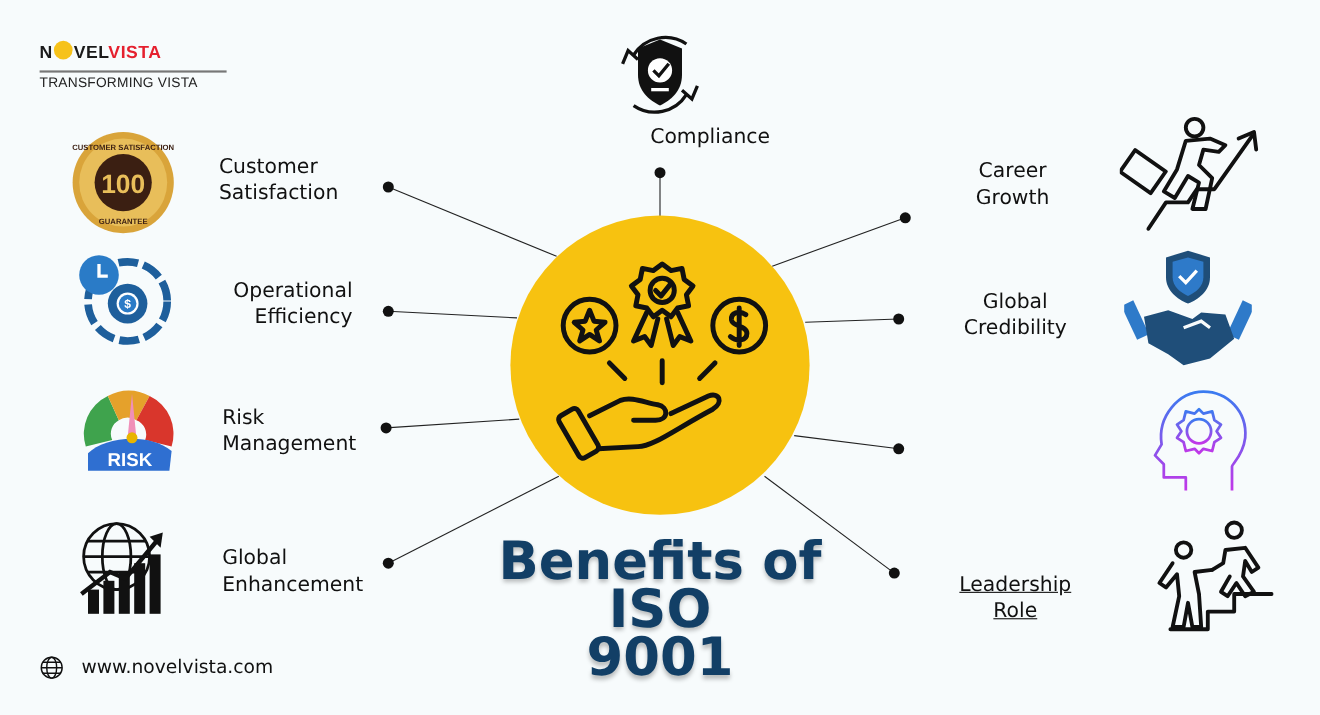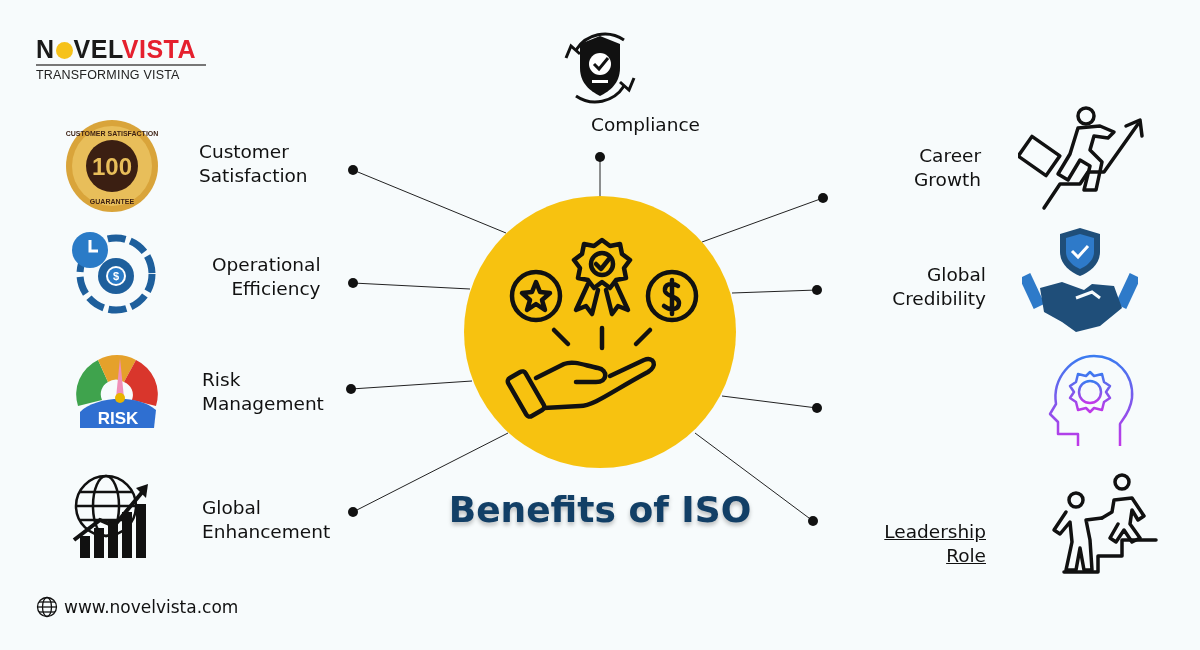--- a/index.html
+++ b/index.html
@@ -1,31 +1,31 @@
 <!DOCTYPE html>
 <html><head>
 <meta charset="utf-8">
 <style>
   html, body { margin:0; padding:0; }
   body { width:1200px; height:650px; background:#f7fbfc; position:relative; overflow:hidden;
          font-family:"DejaVu Sans", sans-serif; color:#111; }
   .abs { position:absolute; }
   .logo { left:36px; top:36px; width:180px; }
-  .logo-word { font-family:"Liberation Sans", sans-serif; font-weight:bold; font-size:25px; letter-spacing:0.5px; line-height:26px; }
+  .logo-word { font-family:"Liberation Sans", sans-serif; font-weight:bold; font-size:16px; letter-spacing:0.5px; line-height:26px; }
   .logo-word .dark { color:#1a1a1a; }
   .logo-word .red { color:#e5202e; }
   .logo-o { display:inline-block; width:17px; height:17px; border-radius:50%; background:#f6c21a; position:relative; top:1px; margin:0 1px; }
   .logo-rule { height:2px; background:#777; width:170px; margin-top:2px; }
   .logo-sub { font-family:"Liberation Sans", sans-serif; font-size:12.5px; color:#222; margin-top:2px; letter-spacing:0.2px; }
   .label { font-size:18.5px; line-height:24px; color:#111; }
-  .label.right { text-align:right; }
-  .title { left:420px; top:488px; width:360px; text-align:center; font-weight:bold; font-size:36px; line-height:44px;
+  .label.right { text-align:center; }
+  .title { left:420px; top:488px; width:360px; text-align:center; font-weight:bold; font-size:48px; line-height:44px;
            color:#123f66; text-shadow:0 3px 4px rgba(0,0,0,0.25); }
   .center-circle { left:464px; top:196px; width:272px; height:272px; border-radius:50%; background:#f7c210; }
-  .url { left:36px; top:596px; display:flex; align-items:center; gap:6px; font-size:17px; color:#111; }
+  .url { left:36px; top:596px; display:flex; align-items:center; gap:16px; font-size:17px; color:#111; }
   svg.lines { position:absolute; left:0; top:0; }
 </style>
 </head>
 <body>
 
 <svg class="lines" width="1200" height="650">
   <g stroke="#222" stroke-width="1">
     <line x1="600" y1="157" x2="600" y2="197"></line>
     <line x1="353" y1="170" x2="506" y2="233"></line>
     <line x1="353" y1="283" x2="470" y2="289"></line>
@@ -88,20 +88,21 @@
       <line x1="186" y1="134" x2="172" y2="148"></line>
       <rect x="52" y="176" width="20" height="44" rx="4" transform="rotate(-30 62 198)"></rect>
       <path d="M72 182 L100 168 C110 164 122 170 134 172 C144 174 144 186 132 186 L112 186"></path>
       <path d="M80 212 L116 210 C130 210 150 194 184 176 C194 170 190 160 180 164 L146 180"></path>
     </g>
   </svg>
 </div>
 
 <div class="abs title">
   <div>Benefits of ISO</div>
+  <div>9001</div>
 </div>
 
 <div class="abs" style="left:64px;top:118px;">
   <svg width="96" height="96" viewBox="0 0 96 96">
     <circle cx="48" cy="48" r="46" fill="#d9a43a"></circle>
     <circle cx="48" cy="48" r="40" fill="#e8be5a"></circle>
     <circle cx="48" cy="48" r="26" fill="#3b1f12"></circle>
     <text x="48" y="57" text-anchor="middle" font-family="Liberation Sans, sans-serif" font-size="24" font-weight="bold" fill="#e8be5a">100</text>
     <text x="48" y="18" text-anchor="middle" font-family="Liberation Sans, sans-serif" font-size="7" font-weight="bold" fill="#3b1f12">CUSTOMER SATISFACTION</text>
     <text x="48" y="86" text-anchor="middle" font-family="Liberation Sans, sans-serif" font-size="7" font-weight="bold" fill="#3b1f12">GUARANTEE</text>

